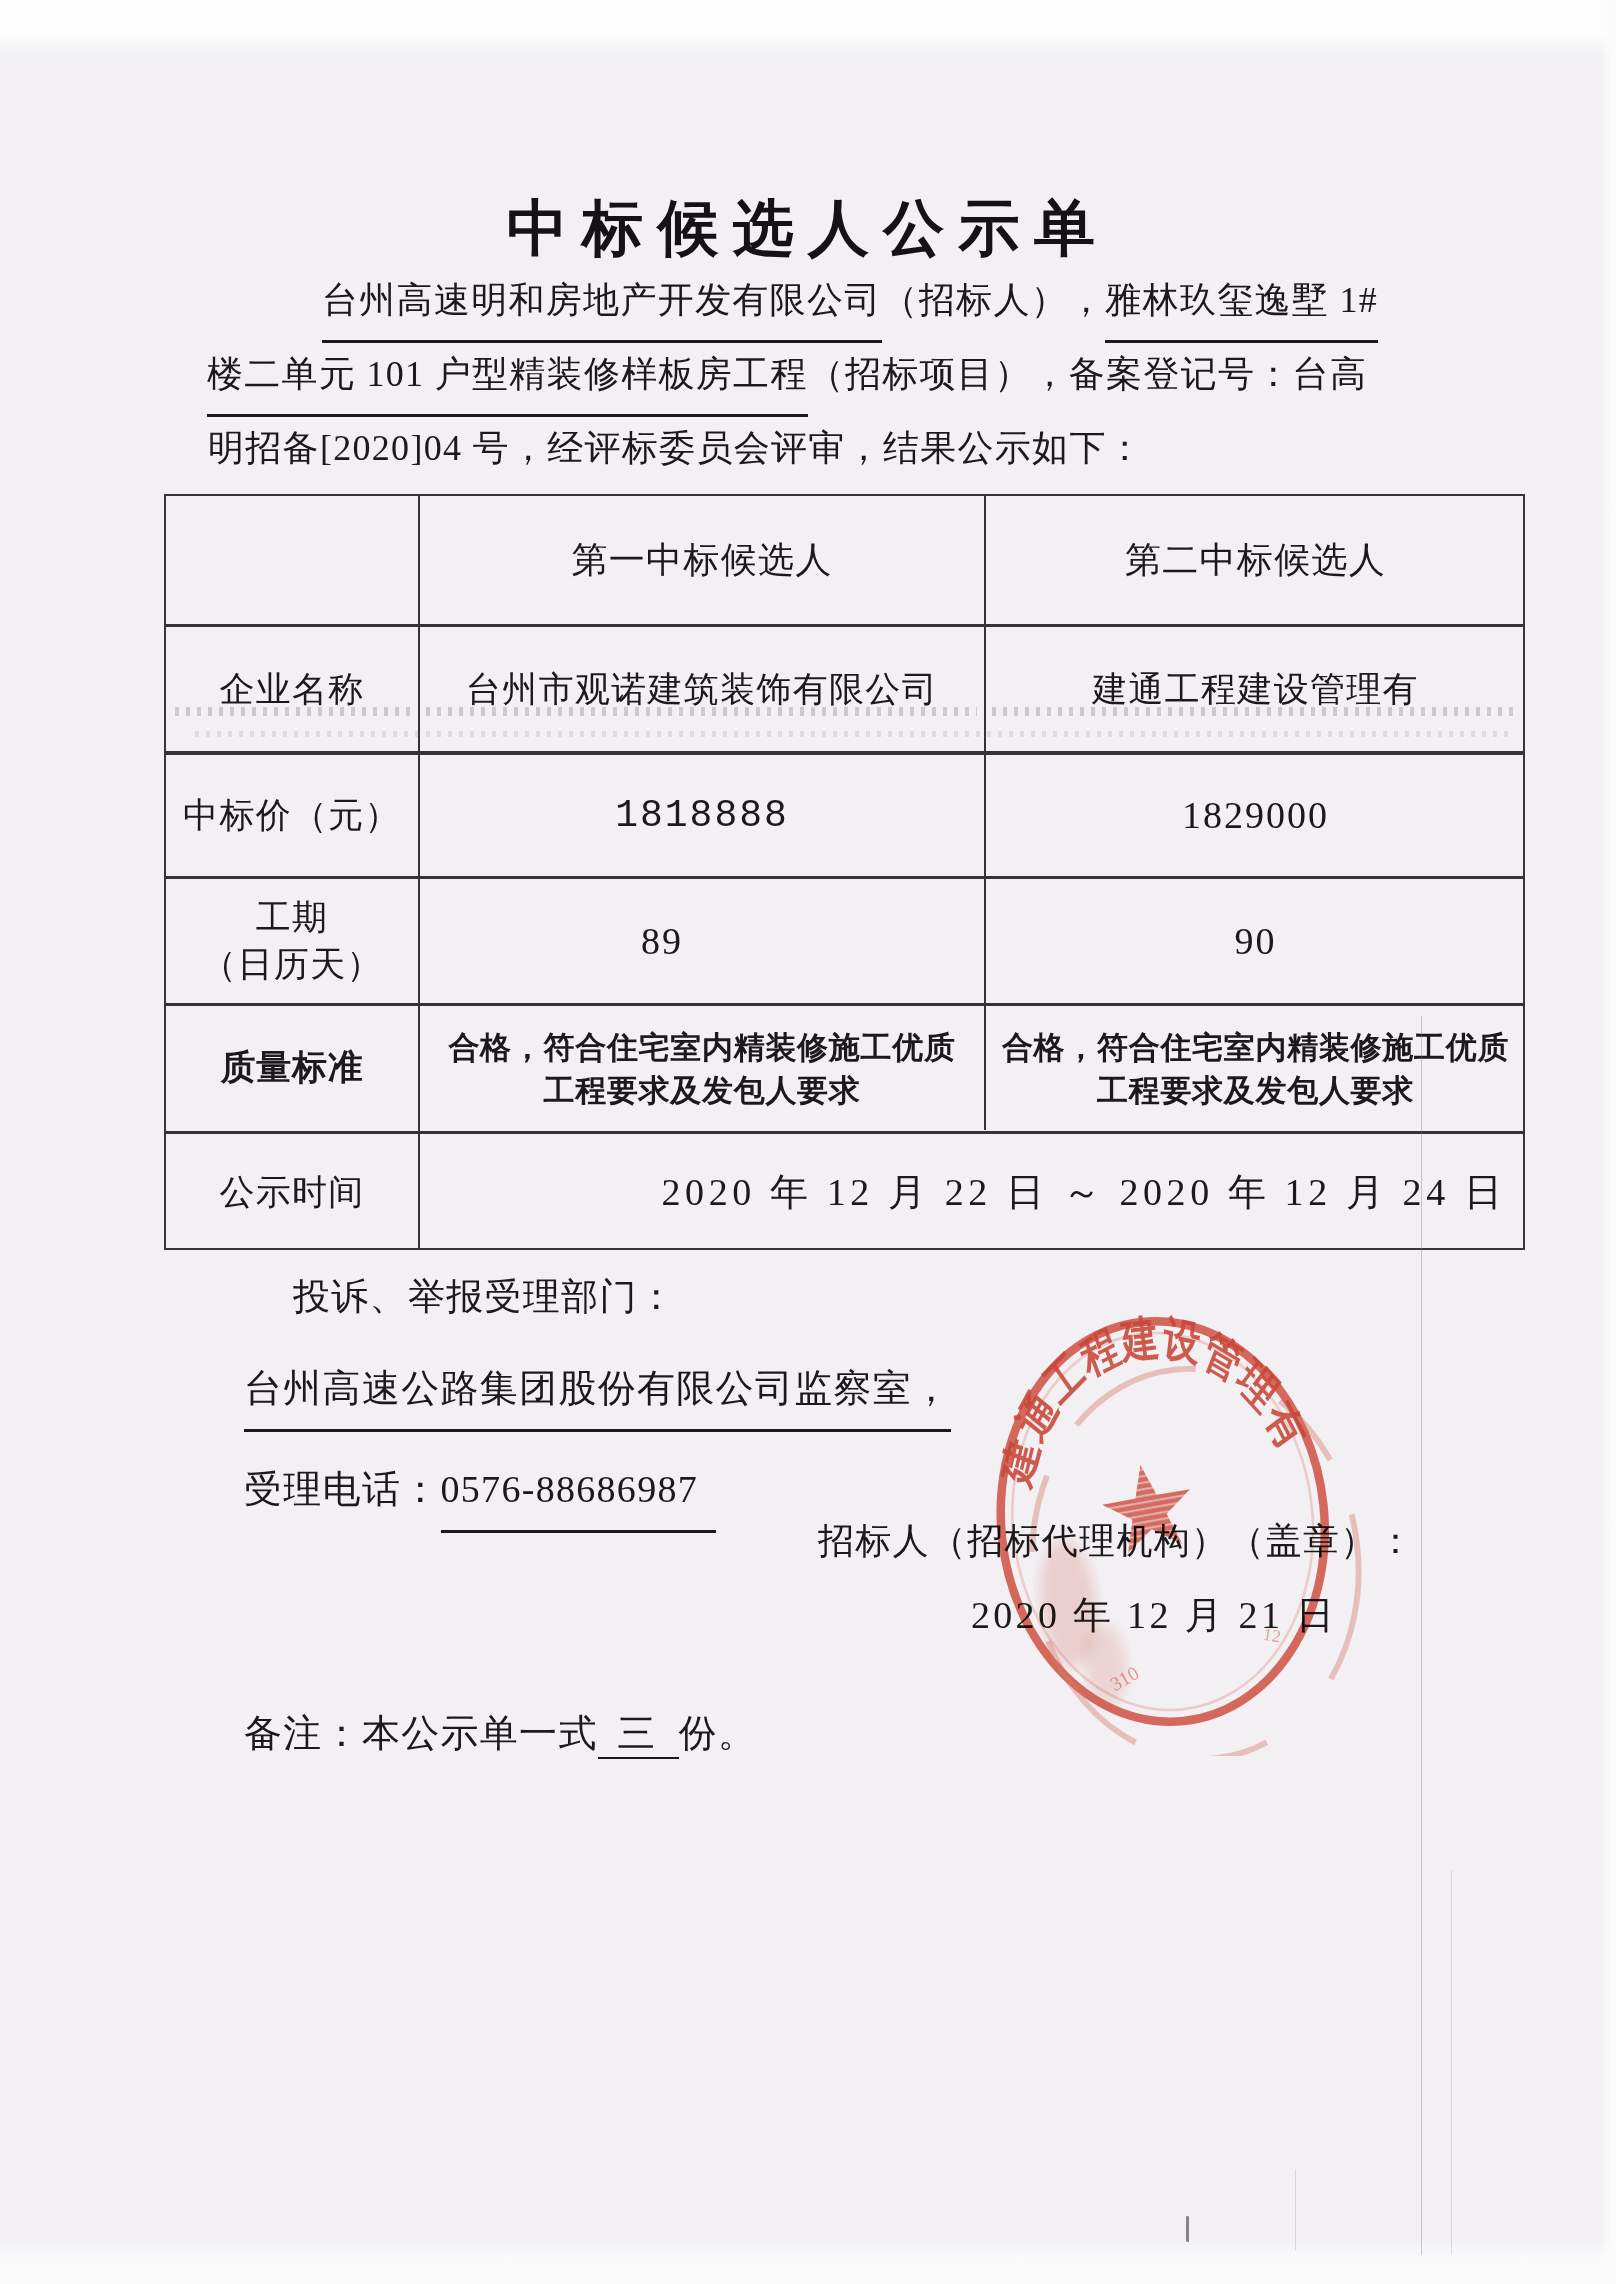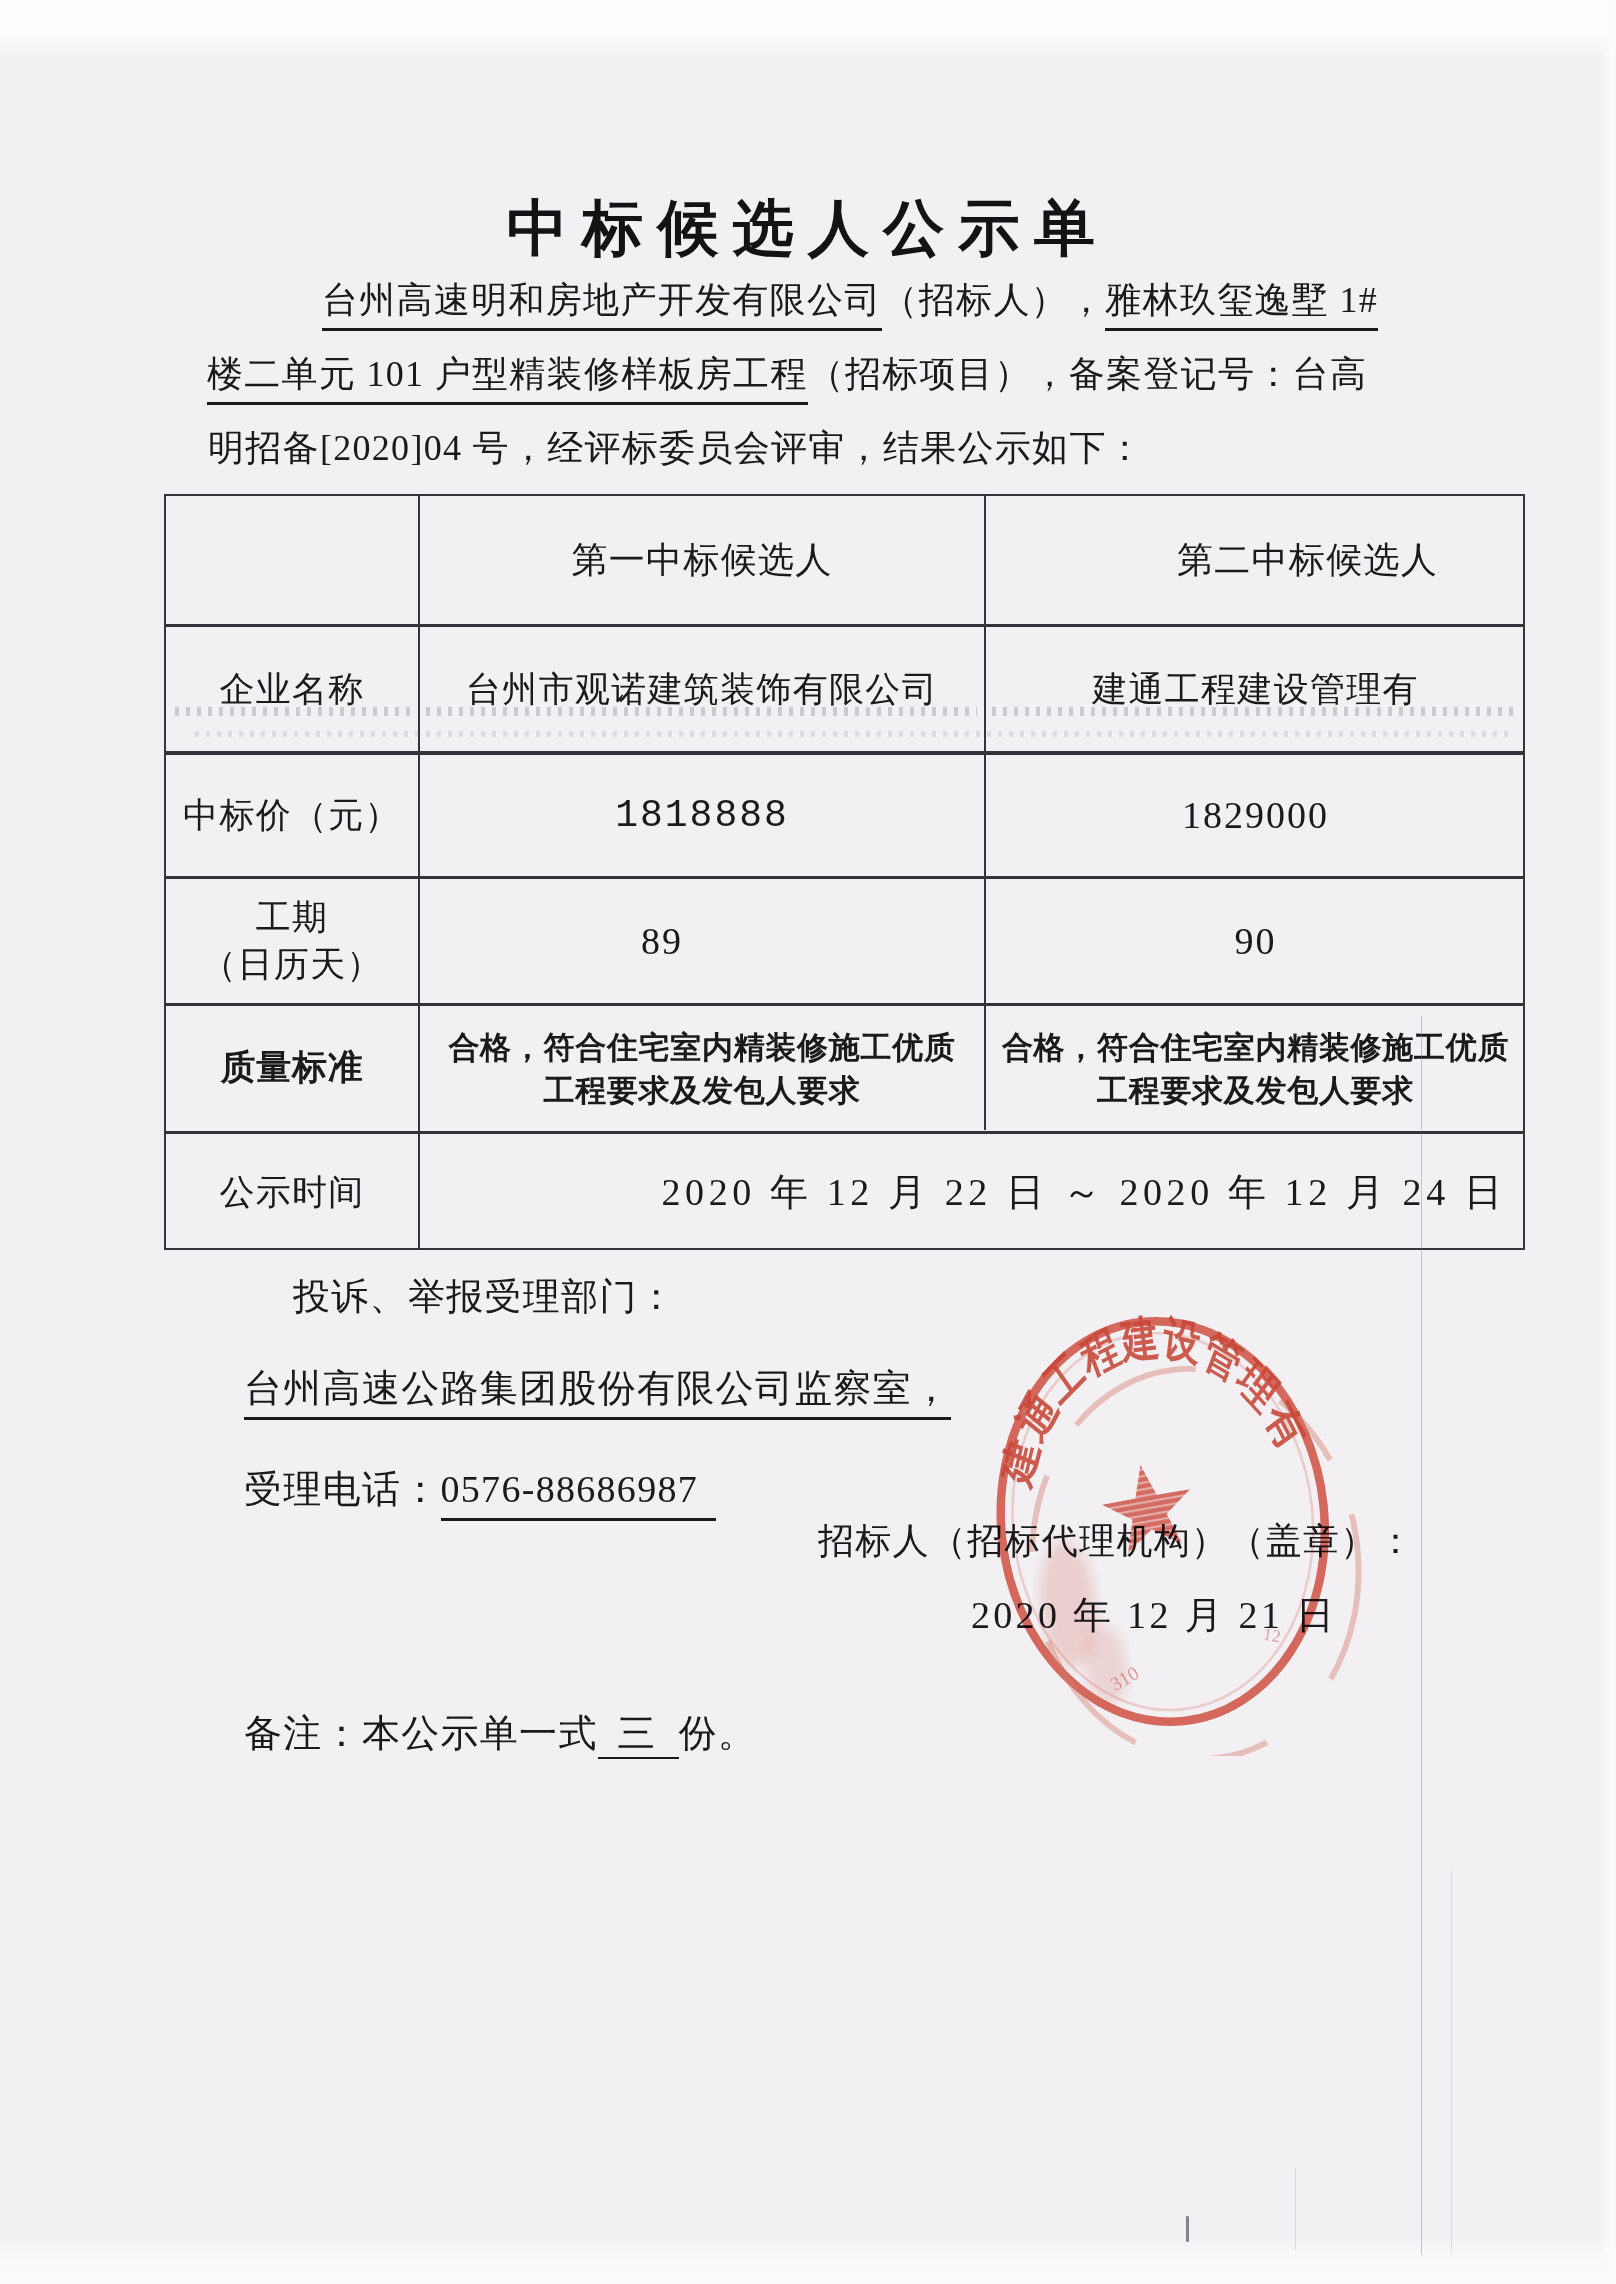--- a/index.html
+++ b/index.html
@@ -9,21 +9,21 @@
     color:#1c1a1d;
   }
   .serif{font-family:"Liberation Serif","DejaVu Serif",serif;}
   .hei{font-family:Liberation Sans, sans-serif;}
   .abs{position:absolute;white-space:nowrap;}
   .title{
     left:0;right:0;top:188px;text-align:center;
     font-size:61px;font-weight:700;letter-spacing:14.3px;color:#141215;
   }
   .intro{font-size:36px;letter-spacing:1.3px;line-height:46px;color:#1b191c;}
-  .u{border-bottom:3.3px solid #1b191c;padding-bottom:8px;}
+  .u{border-bottom:3.3px solid #1b191c;padding-bottom:20px;}
   .u-thin{border-bottom:2.6px solid #1b191c;padding-bottom:2.6px;}
   
   .tbl-frame{position:absolute;left:164px;top:494px;width:1361px;height:756px;
     border:2.6px solid #38353a;box-sizing:border-box;}
   .vline,.hline{position:absolute;background:#353238;}
   
   .cell{position:absolute;display:flex;flex-direction:column;align-items:center;justify-content:center;
     text-align:center;font-size:35px;letter-spacing:1.3px;color:#1b191c;}
   .cell .ln{display:block;line-height:47px;}
   .num{font-size:38px;letter-spacing:2px;}
@@ -62,21 +62,21 @@
   <div class="tbl-frame"></div>
   <div class="vline" style="left:418px;top:494px;width:2px;height:756px;"></div>
   <div class="vline" style="left:984px;top:494px;width:2px;height:636px;"></div>
   <div class="hline" style="left:164px;top:624px;width:1361px;height:2.6px;"></div>
   <div class="hline" style="left:164px;top:751px;width:1361px;height:3.9px;"></div>
   <div class="hline" style="left:164px;top:876px;width:1361px;height:3.3px;"></div>
   <div class="hline" style="left:164px;top:1003px;width:1361px;height:3.3px;"></div>
   <div class="hline" style="left:164px;top:1131px;width:1361px;height:3.3px;"></div>
 
   <div class="cell hdr" style="left:420px;top:497px;width:564px;height:127px;">第一中标候选人</div>
-  <div class="cell hdr" style="left:1038px;top:497px;width:539px;height:127px;">第二中标候选人</div>
+  <div class="cell hdr" style="left:986px;top:497px;width:539px;height:127px;">第二中标候选人</div>
 
   <div class="cell" style="left:166px;top:627px;width:252px;height:124px;">企业名称</div>
   <div class="cell" style="left:420px;top:627px;width:564px;height:124px;">台州市观诺建筑装饰有限公司</div>
   <div class="cell" style="left:986px;top:627px;width:539px;height:124px;">建通工程建设管理有</div>
 
   <div class="redact" style="left:175px;top:707px;width:237px;"></div>
   <div class="redact" style="left:426px;top:707px;width:551px;"></div>
   <div class="redact" style="left:992px;top:707px;width:526px;"></div>
   <div class="redact lighter" style="left:195px;top:731px;width:1316px;"></div>
 

